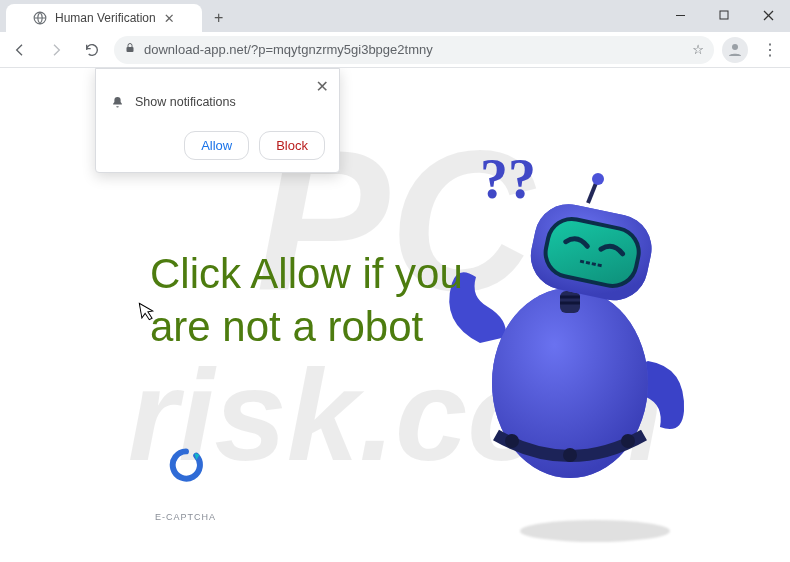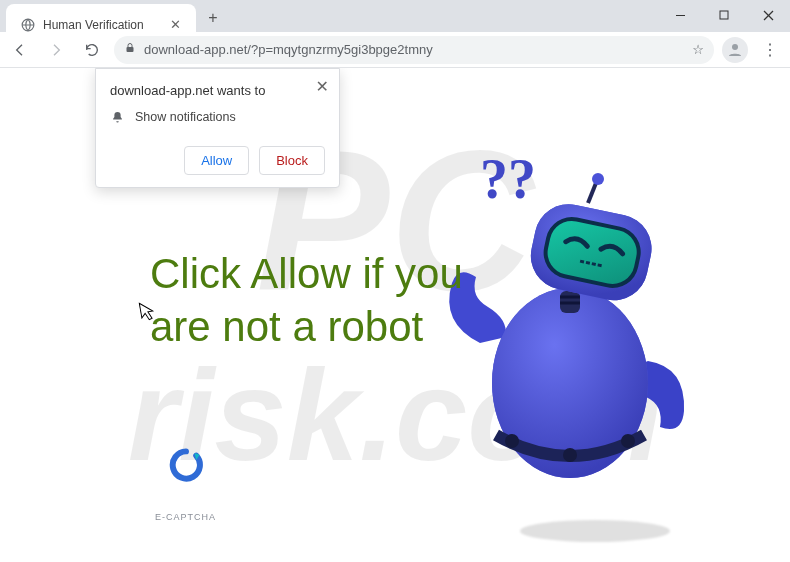--- a/index.html
+++ b/index.html
@@ -17,22 +17,22 @@
     display: flex;
     align-items: flex-end;
     position: relative;
   }
   .tab {
     margin-left: 6px;
     height: 28px;
     background: #fff;
     border-radius: 8px 8px 0 0;
     display: flex;
-    align-items: flex-end;
-    padding: 0 15px;
+    align-items: center;
+    padding: 0 27px;
     font-size: 12px;
     color: #444;
     gap: 8px;
     min-width: 190px;
     position: relative;
   }
   .tab .favicon {
     width: 14px; height: 14px;
     display: inline-flex;
     align-items: center; justify-content: center;
@@ -131,21 +131,21 @@
     display:flex; align-items:flex-start; gap:10px;
     margin-top:12px; font-size:12.5px; color:#444;
   }
   .perm .bell { color:#5f6368; }
   .perm .actions {
     display:flex; gap:10px; justify-content:flex-end;
     margin-top:18px;
   }
   .perm .pbtn {
     border:1px solid #dadce0;
-    border-radius:4px;
+    border-radius:11px;
     padding: 6px 16px;
     font-size:13px;
     background:#fff;
     cursor:pointer;
   }
   .perm .pbtn.allow { color:#1a73e8; }
   .perm .pbtn.block { color:#b91c1c; }
 
   
   .headline {
@@ -327,21 +327,20 @@
   <div class="ecaptcha">
     <svg class="logo" viewBox="0 0 40 40">
       <path d="M20 4 a16 16 0 1 0 12 5" fill="none" stroke="#2f6bd6" stroke-width="7" stroke-linecap="round"></path>
       <path d="M30 6 l6 2 -4 6 z" fill="#13b6c6"></path>
     </svg>
     <span>E-CAPTCHA</span>
   </div>
 
   <div class="perm">
     <span class="close">✕</span>
-    <div class="title">download-app.net wants to</div>
     <div class="row">
       <span class="bell">
         <svg width="15" height="15" viewBox="0 0 24 24">
             <path d="M12 3a5 5 0 00-5 5v3l-2 3v1h14v-1l-2-3V8a5 5 0 00-5-5z" fill="#5f6368"></path>
             <path d="M10 18a2 2 0 004 0" fill="#5f6368"></path>
           </svg>
       </span>
       <span>Show notifications</span>
     </div>
     <div class="actions">

